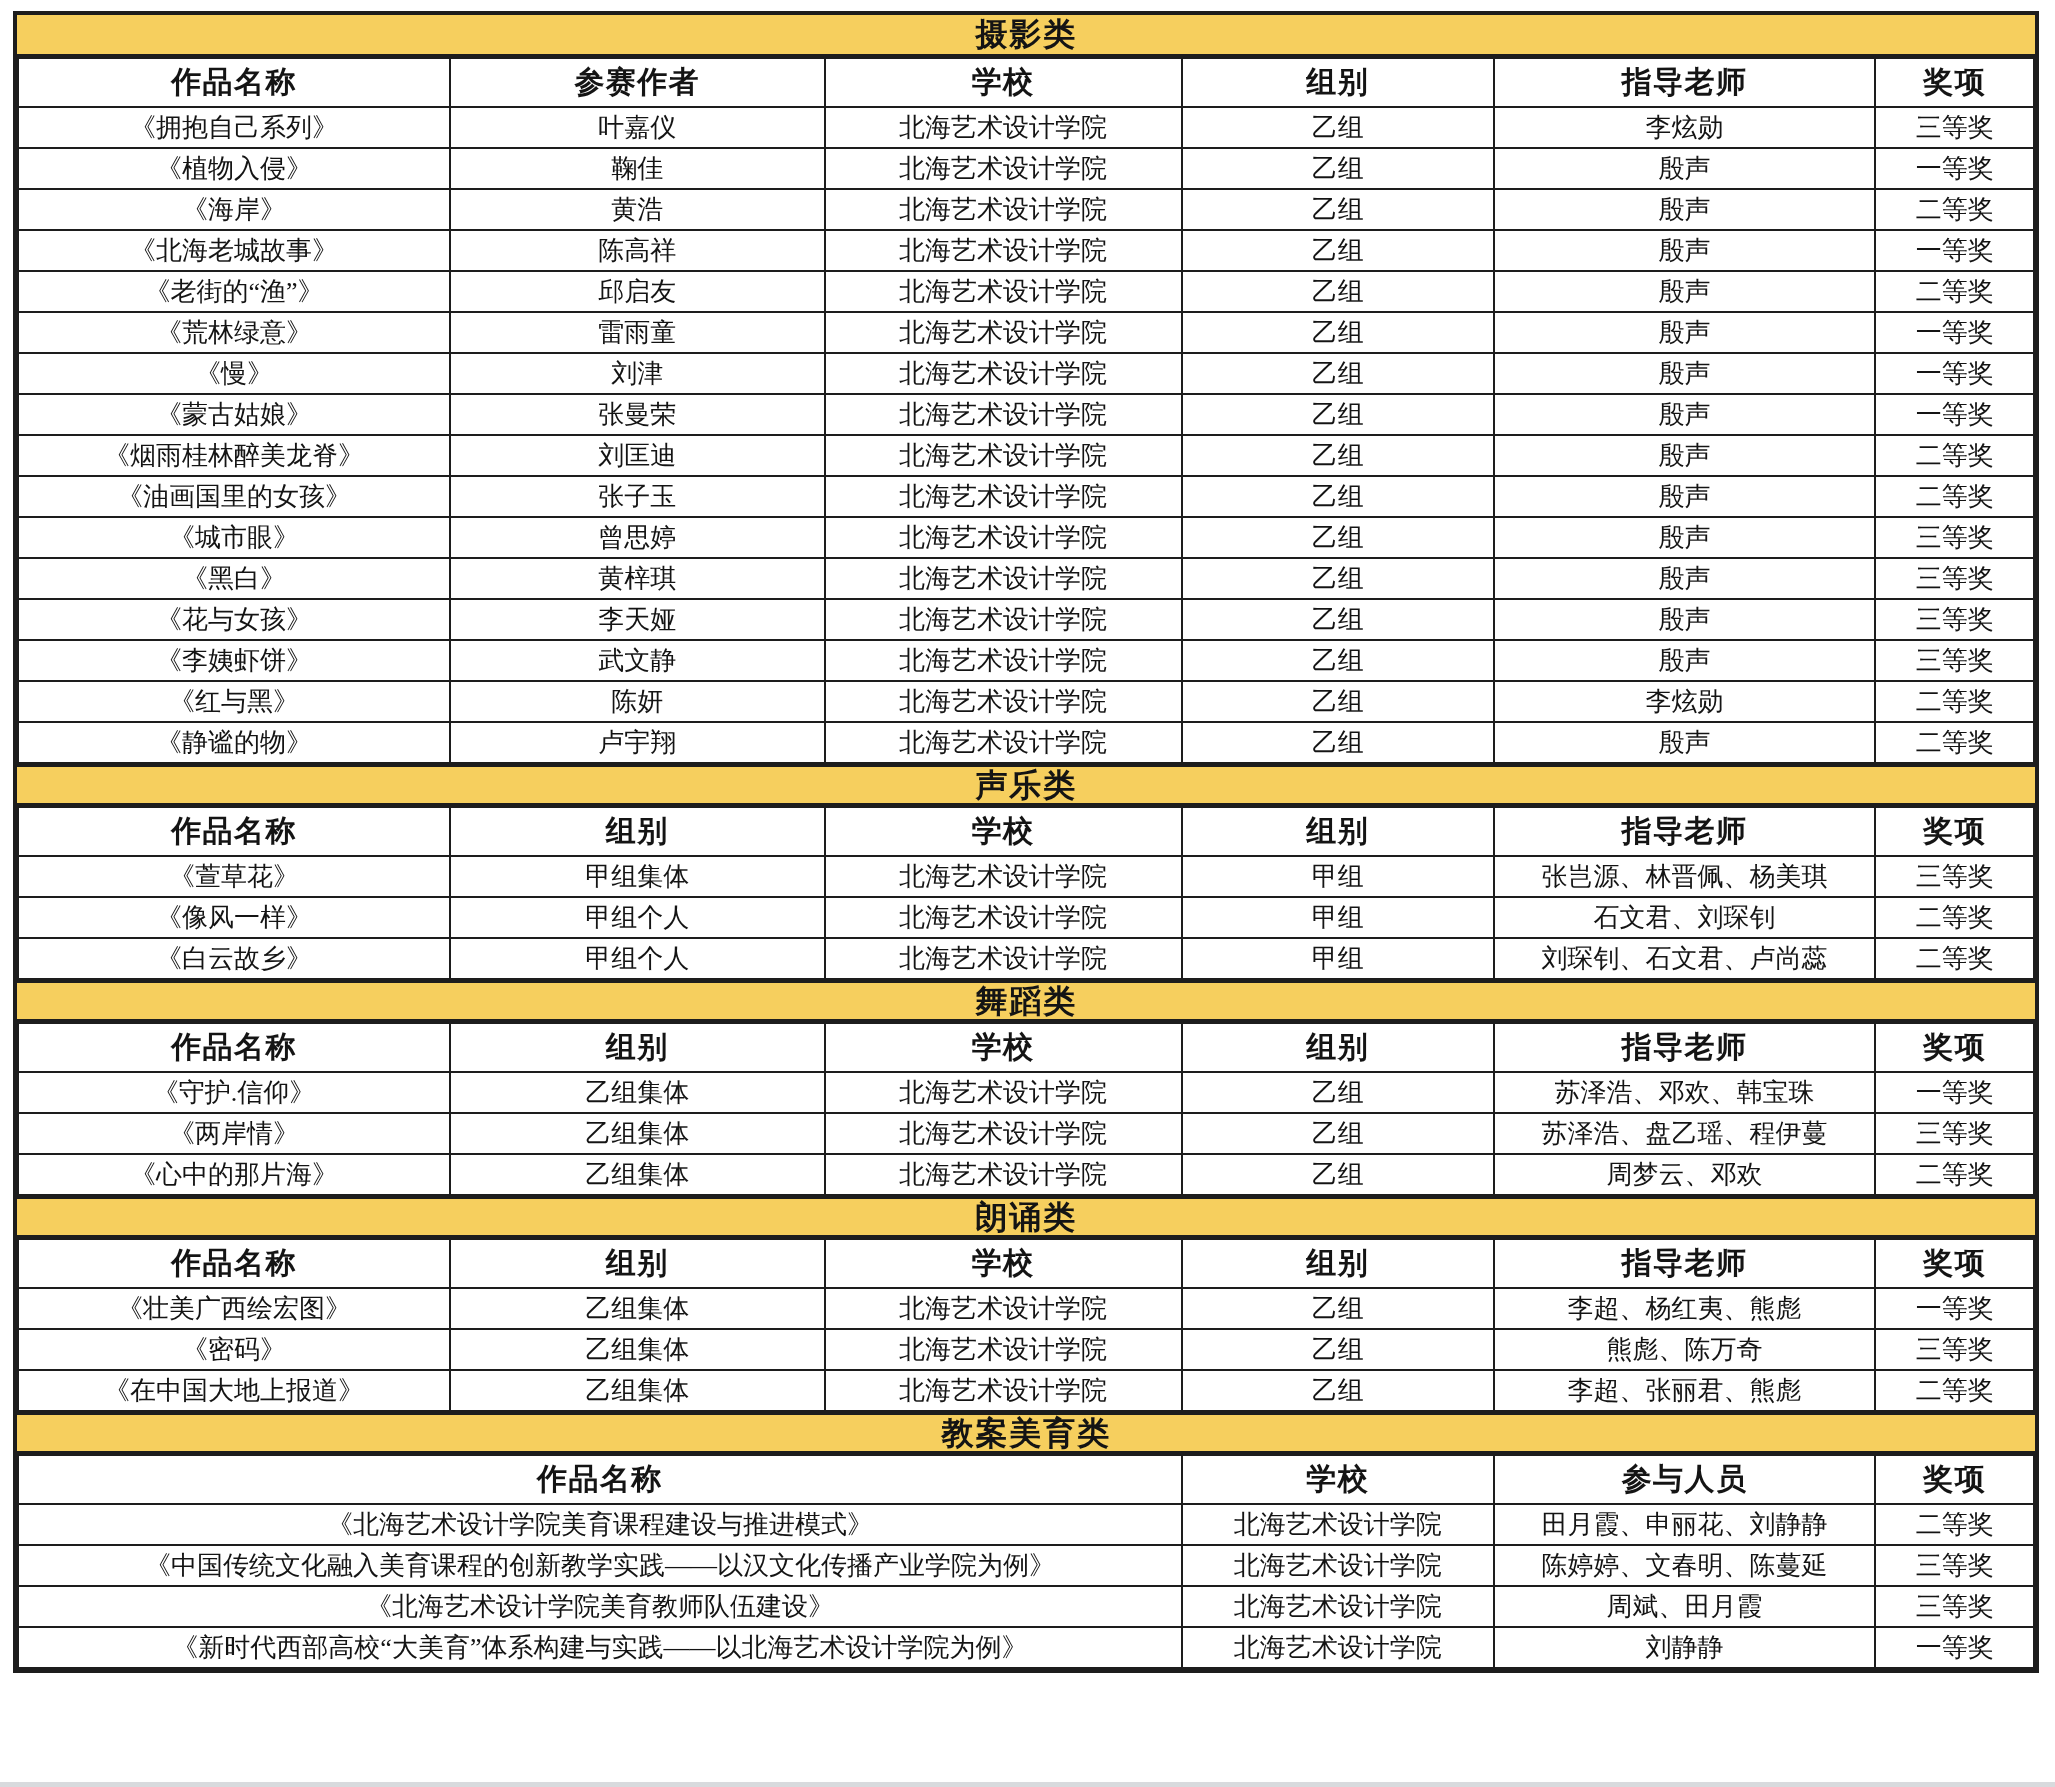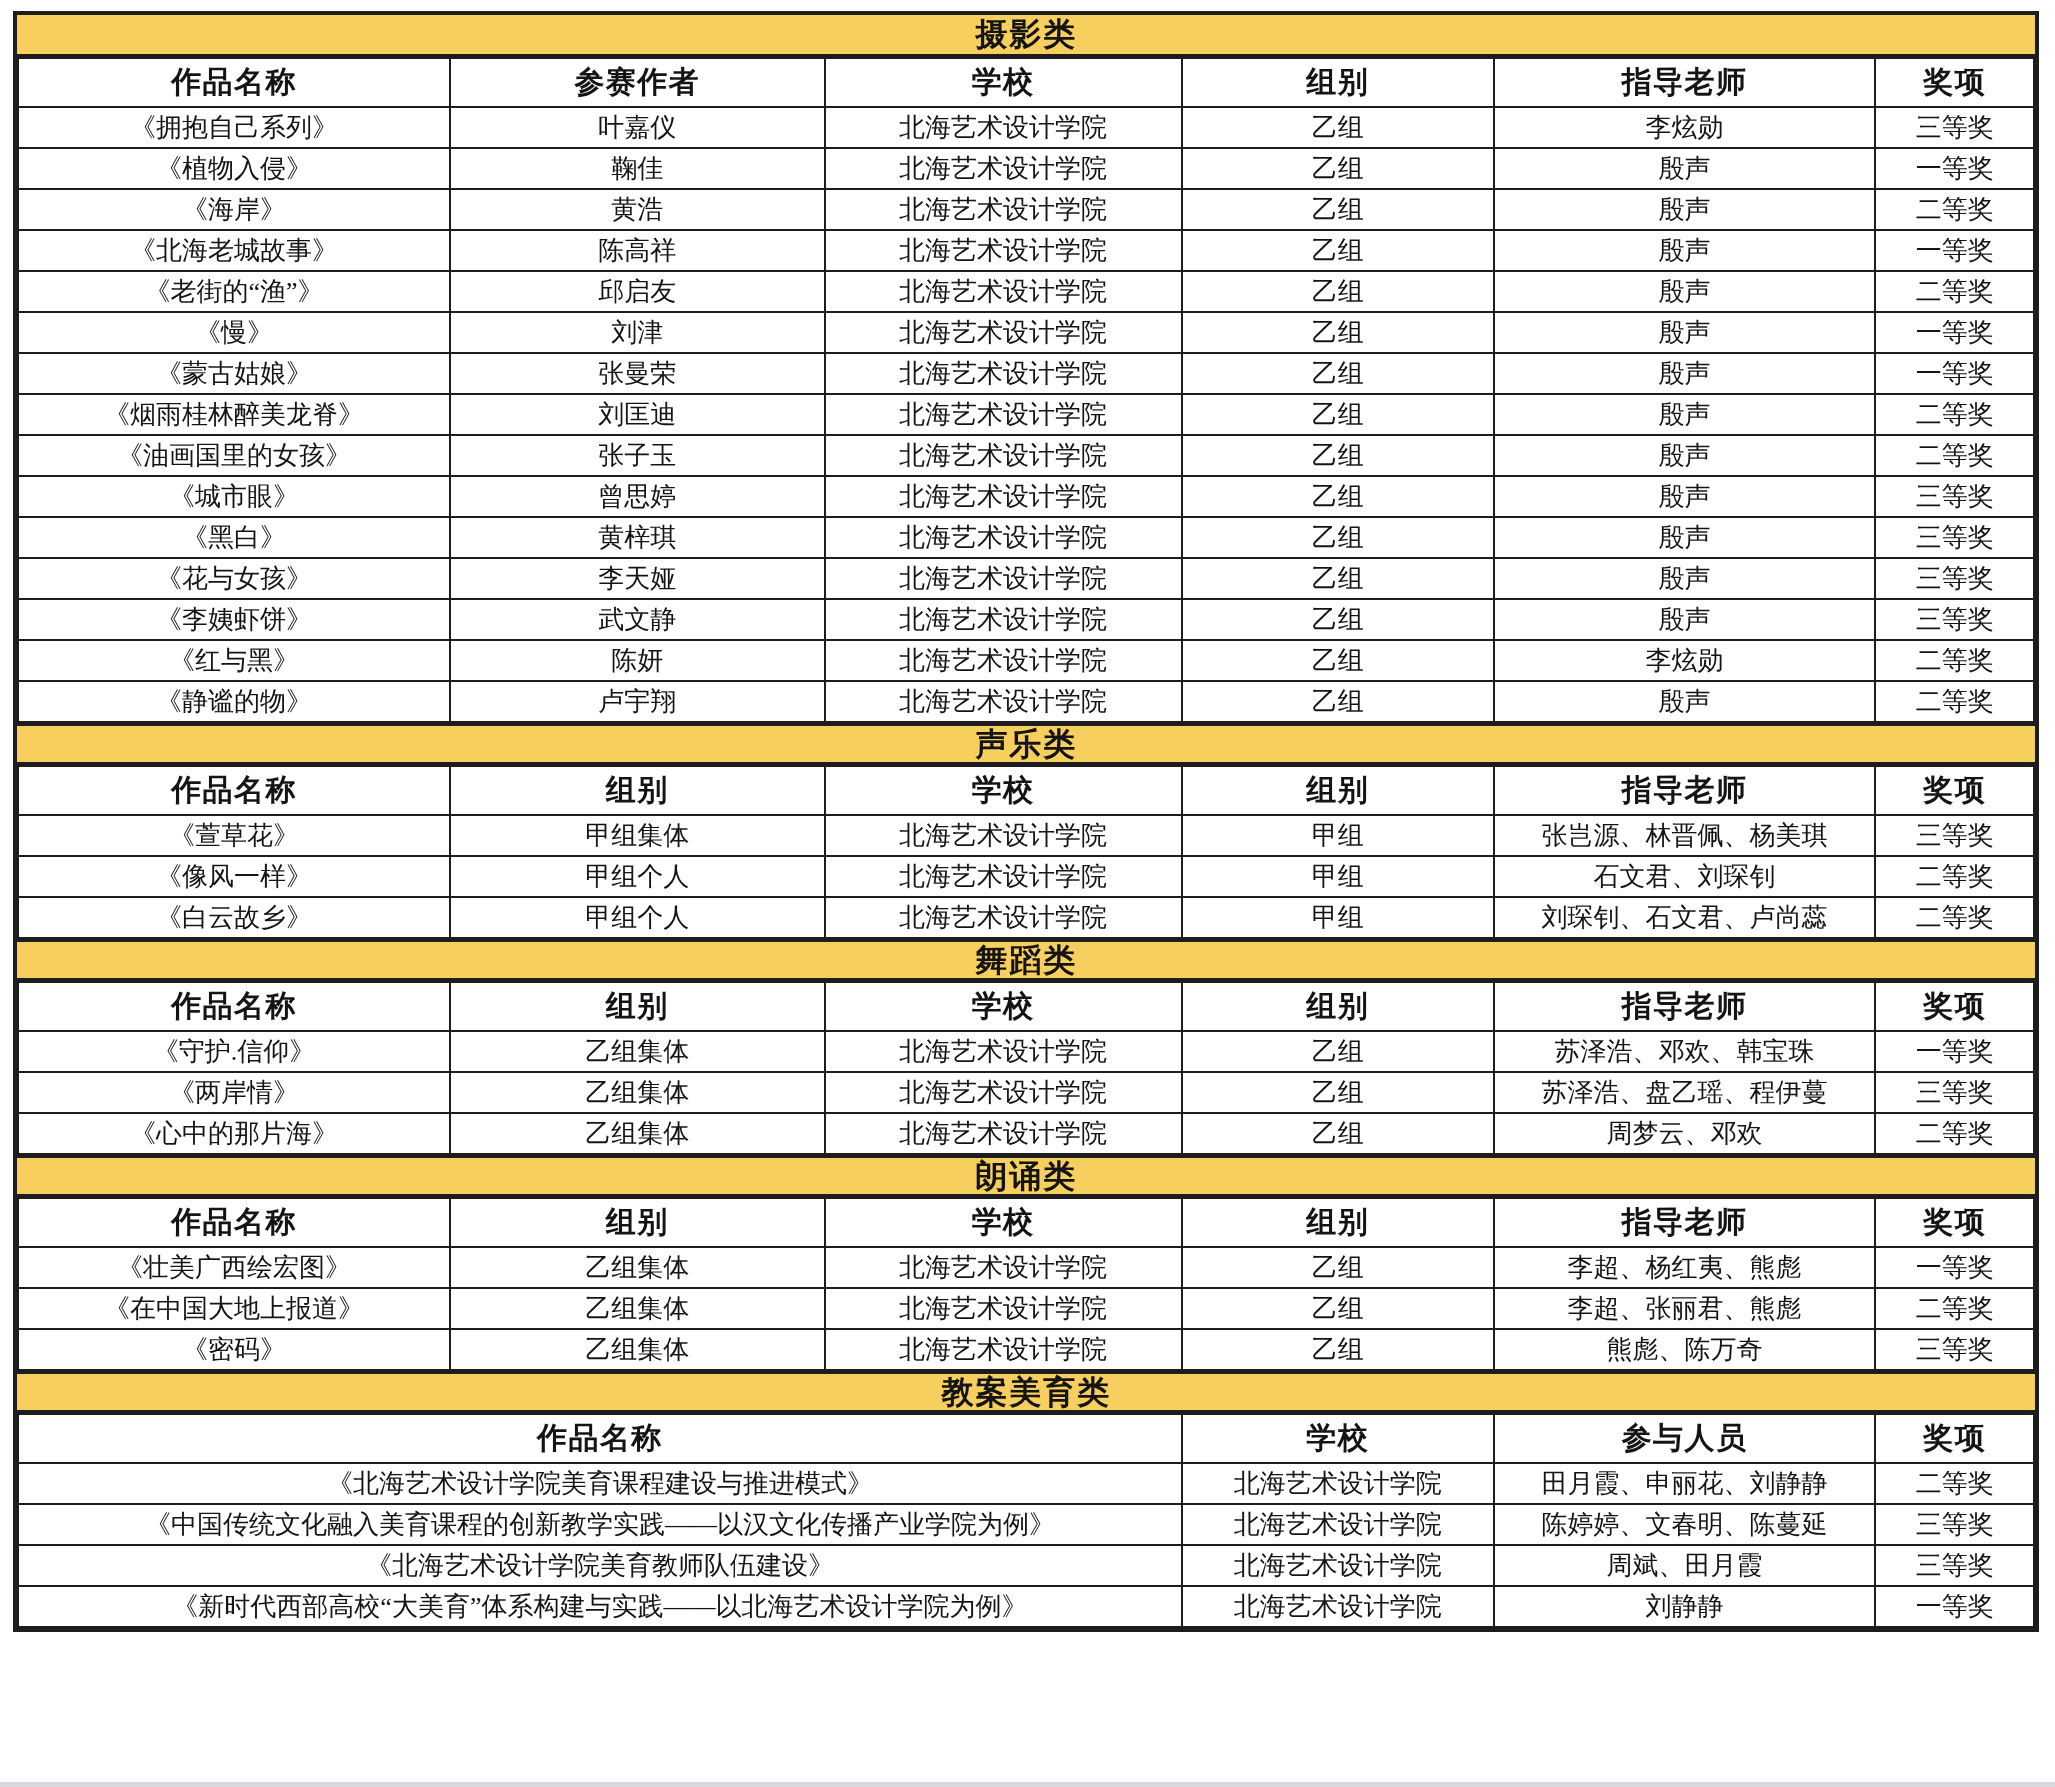--- a/index.html
+++ b/index.html
@@ -118,20 +118,28 @@
         </tr>
         <tr>
           <td>《老街的“渔”》</td>
           <td>邱启友</td>
           <td>北海艺术设计学院</td>
           <td>乙组</td>
           <td>殷声</td>
           <td>二等奖</td>
         </tr>
         <tr>
+          <td>《荒林绿意》</td>
+          <td>雷雨童</td>
+          <td>北海艺术设计学院</td>
+          <td>乙组</td>
+          <td>殷声</td>
+          <td>一等奖</td>
+        </tr>
+        <tr>
           <td>《慢》</td>
           <td>刘津</td>
           <td>北海艺术设计学院</td>
           <td>乙组</td>
           <td>殷声</td>
           <td>一等奖</td>
         </tr>
         <tr>
           <td>《蒙古姑娘》</td>
           <td>张曼荣</td>
@@ -329,34 +337,34 @@
       <tbody>
         <tr>
           <td>《壮美广西绘宏图》</td>
           <td>乙组集体</td>
           <td>北海艺术设计学院</td>
           <td>乙组</td>
           <td>李超、杨红夷、熊彪</td>
           <td>一等奖</td>
         </tr>
         <tr>
+          <td>《密码》</td>
+          <td>乙组集体</td>
+          <td>北海艺术设计学院</td>
+          <td>乙组</td>
+          <td>熊彪、陈万奇</td>
+          <td>三等奖</td>
+        </tr>
+        <tr>
           <td>《在中国大地上报道》</td>
           <td>乙组集体</td>
           <td>北海艺术设计学院</td>
           <td>乙组</td>
           <td>李超、张丽君、熊彪</td>
           <td>二等奖</td>
-        </tr>
-        <tr>
-          <td>《密码》</td>
-          <td>乙组集体</td>
-          <td>北海艺术设计学院</td>
-          <td>乙组</td>
-          <td>熊彪、陈万奇</td>
-          <td>三等奖</td>
         </tr>
       </tbody>
     </table>
     <div class="band">
       <span class="band-title">教案美育类</span>
     </div>
     <table class="grid sec-4 g4">
       <colgroup>
         <col class="c0">
         <col class="c1">

